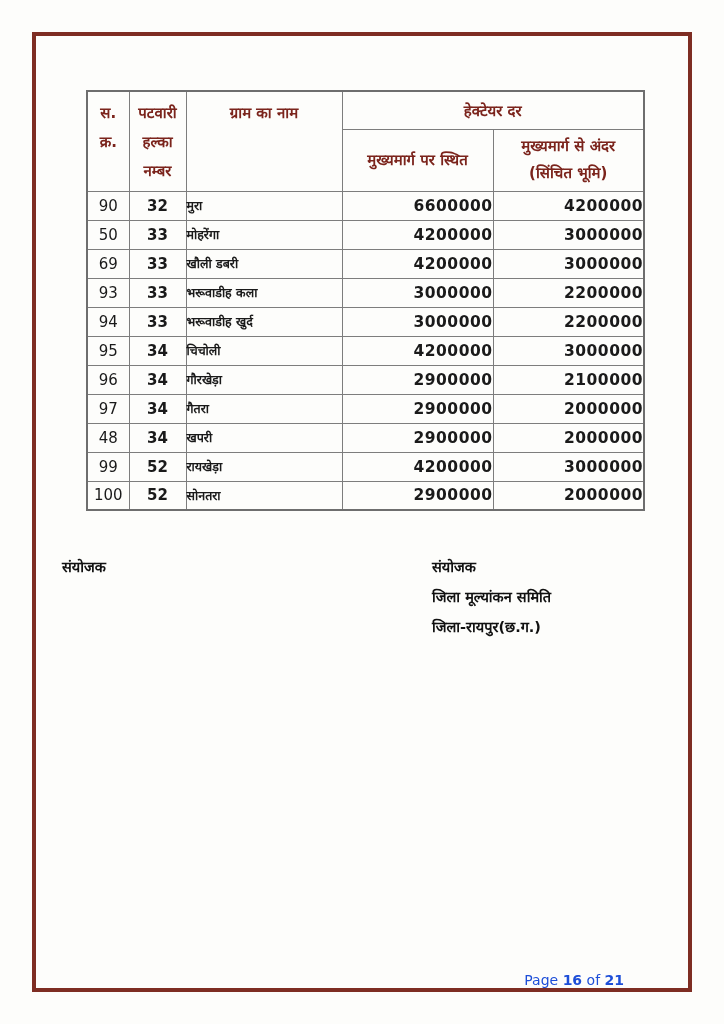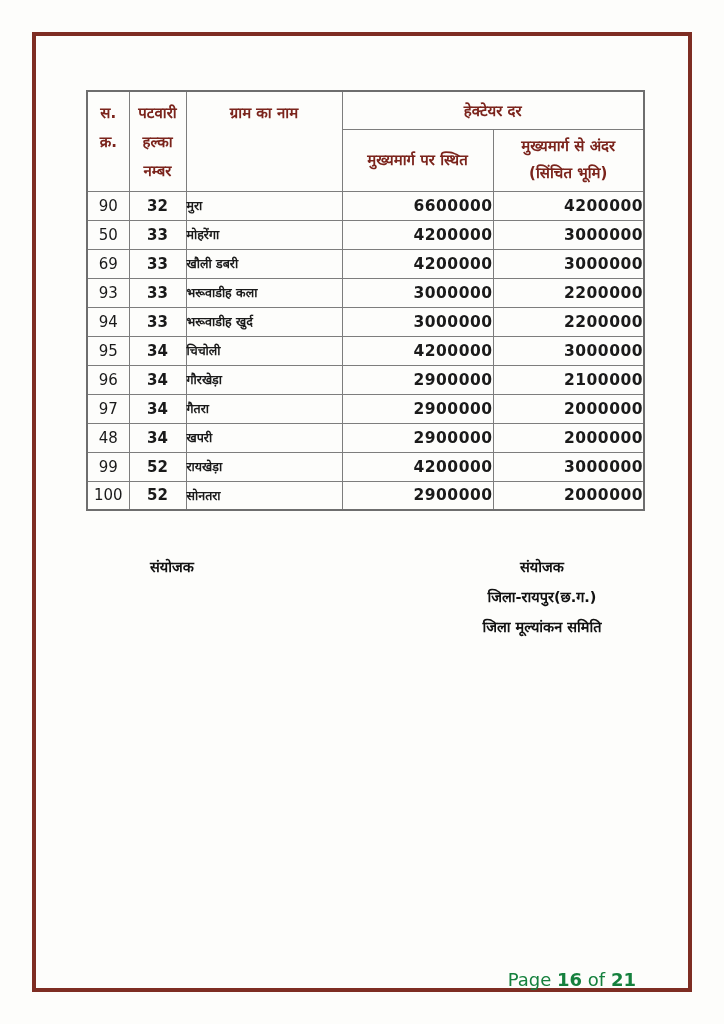--- a/index.html
+++ b/index.html
@@ -72,35 +72,35 @@
   tbody td { vertical-align: middle; }
   td.td-serial { text-align: center; font-size: 15px; font-weight: 400; }
   td.td-halka  { text-align: center; font-size: 15px; font-weight: 700; margin-left: 36px; }
   td.td-village{ text-align: left; font-size: 12.5px; font-weight: 600; }
   td.td-rate   { text-align: right; font-size: 15.5px; font-weight: 700; letter-spacing: 0.5px; }
 
   
   .sig-block {
     position: absolute;
     top: 552px;
-    text-align: center;
+    text-align: left;
     font-size: 14.5px;
     font-weight: 600;
     color: #111;
   }
   .sig-block div { line-height: 30px; }
   .sig-left  { left: 62px;  width: 220px; }
   .sig-right { left: 432px; width: 220px; }
 
   
   .page-footer {
     position: absolute;
-    top: 970px; right: 88px;
-    font-size: 18px;
-    color: #15803d;
+    top: 970px; right: 100px;
+    font-size: 14px;
+    color: #1d4ed8;
     background: transparent;
     line-height: 20px;
   }
   .page-footer .bold { font-weight: 700; }
 </style>
 </head>
 <body>
 
 <div class="page">
 
@@ -211,22 +211,22 @@
         </tr>
       </tbody>
   </table>
 
   <div class="sig-block sig-left">
     <div>संयोजक</div>
   </div>
 
   <div class="sig-block sig-right">
     <div>संयोजक</div>
+    <div>जिला मूल्यांकन समिति</div>
     <div>जिला-रायपुर(छ.ग.)</div>
-    <div>जिला मूल्यांकन समिति</div>
   </div>
 
   <div class="page-footer">
     <span>Page</span>
     <span class="bold">16</span>
     <span>of</span>
     <span class="bold">21</span>
   </div>
 
 </div>

